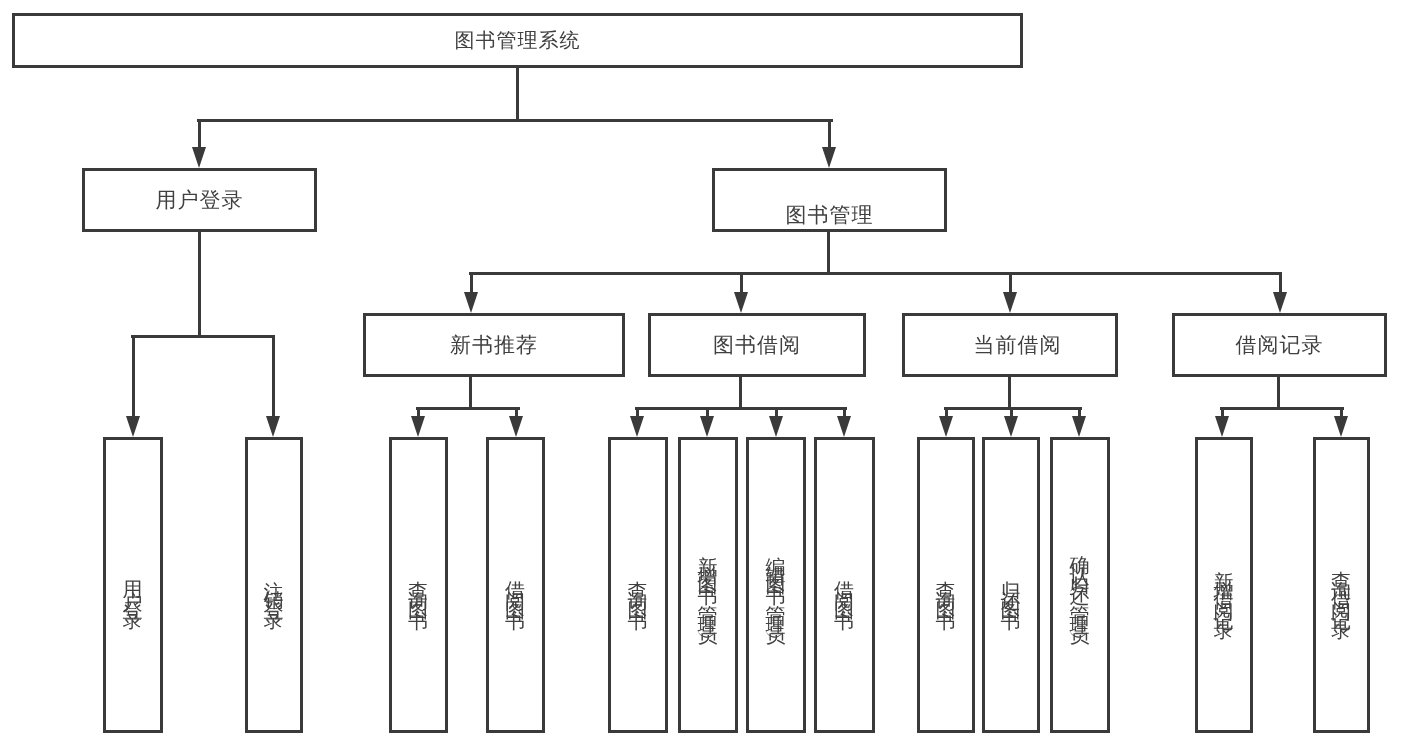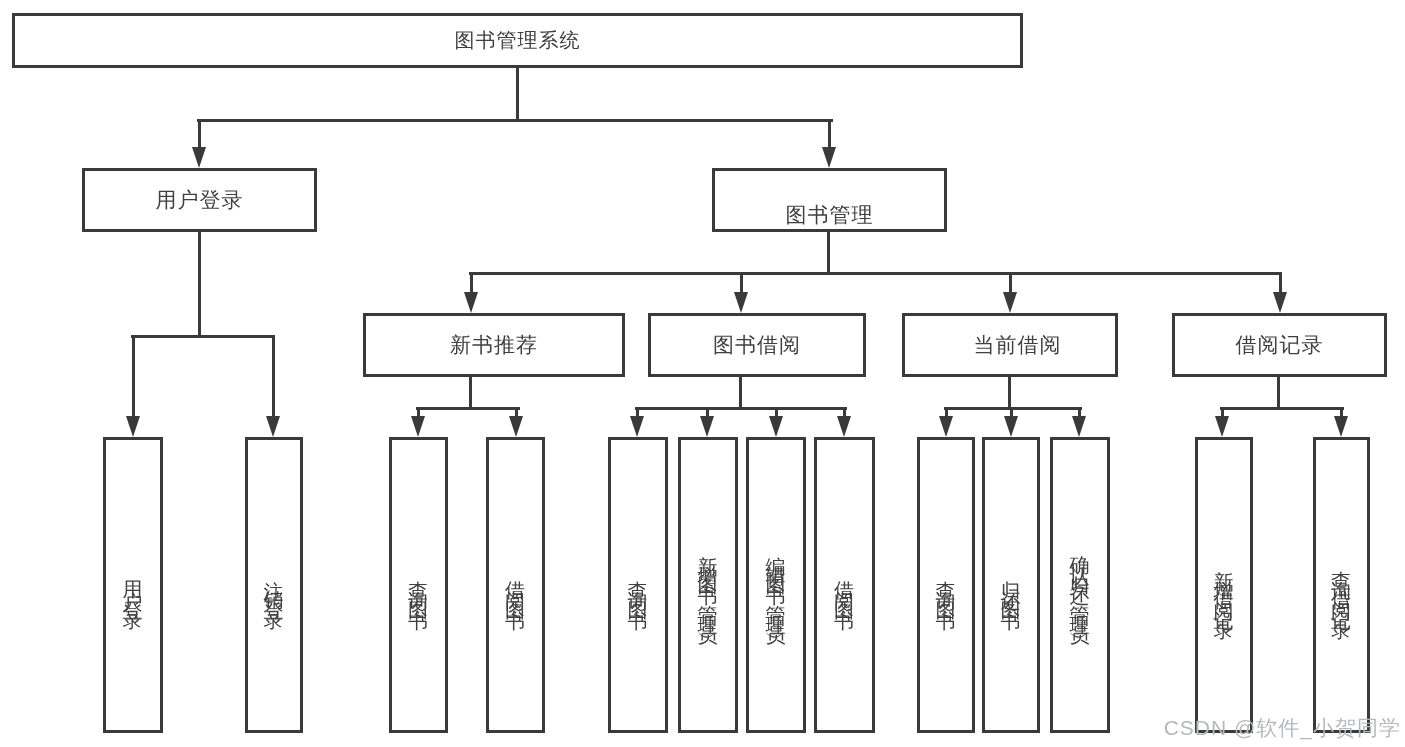--- a/index.html
+++ b/index.html
@@ -194,15 +194,14 @@
     <span class="lbl">确认归还（管理员）</span>
   </div>
 
   <div class="box leaf" style="left:1195px;top:437px;width:58px;height:296px;">
     <span class="lbl">新增借阅记录</span>
   </div>
   <div class="box leaf" style="left:1313px;top:437px;width:57px;height:296px;">
     <span class="lbl">查询借阅记录</span>
   </div>
 
-  <div class="watermark">CSDN @软件_小贺同学</div>
 
 </div>
 
 </body></html>

